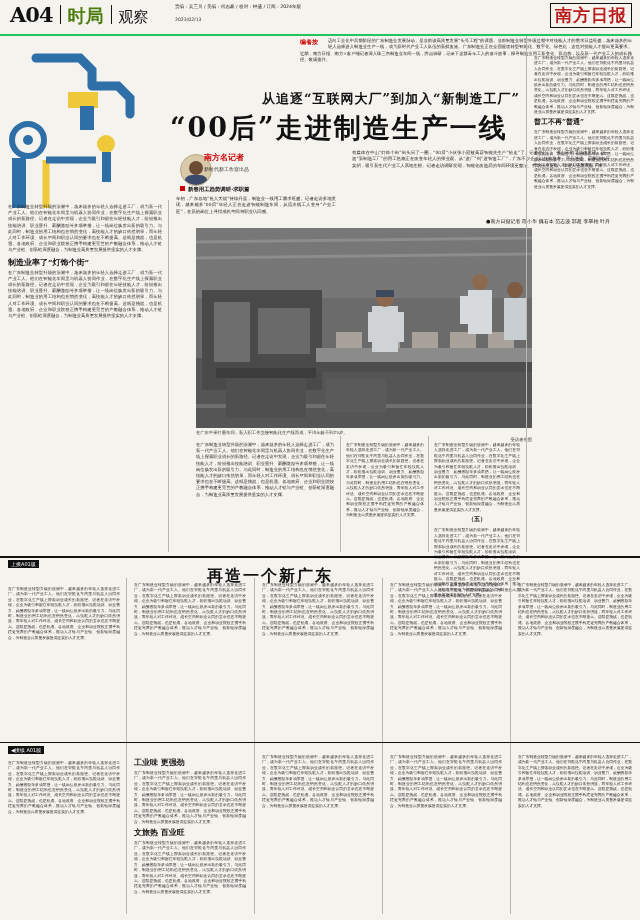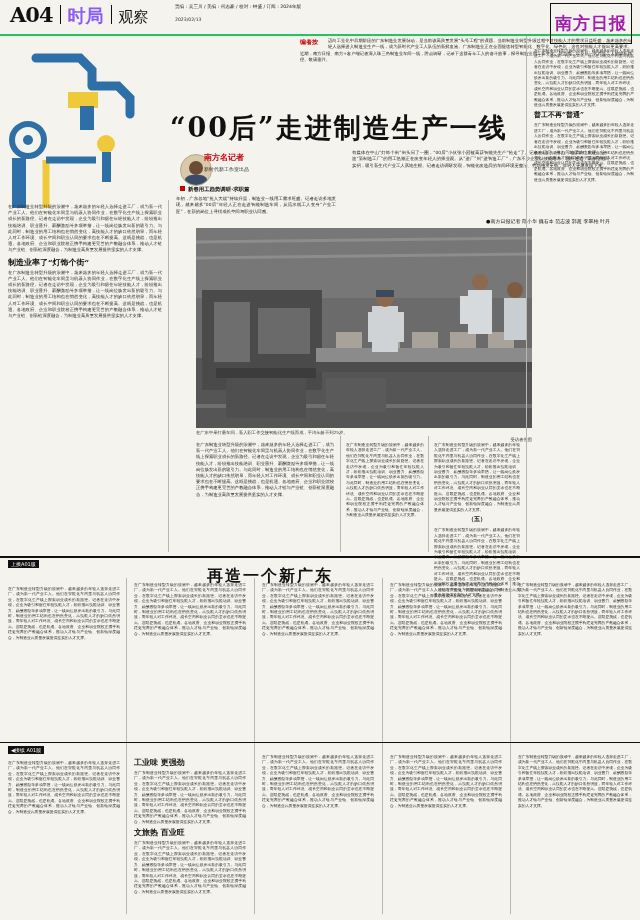--- a/index.html
+++ b/index.html
@@ -10,26 +10,26 @@
     color:#1a1a1a;
     overflow:hidden;
   }
   .page{position:relative;width:640px;height:920px;background:#f5f3ee;}
 
   
   .masthead{position:absolute;left:0;top:0;width:640px;height:34px;border-bottom:2px solid #22c55e;}
   .mh-left{position:absolute;left:10px;top:2px;display:flex;align-items:baseline;gap:4px;}
   .mh-a04{font-family:"DejaVu Serif","Liberation Serif",serif;font-size:21px;font-weight:bold;letter-spacing:-1px;color:#111;}
   .mh-bar{display:inline-block;width:1px;height:19px;background:#111;margin:0 3px;position:relative;top:2px;}
-  .mh-sec{font-size:18px;font-weight:bold;color:#8b5cf6;font-family:Liberation Mono, monospace;}
+  .mh-sec{font-size:18px;font-weight:bold;color:#4d7c0f;font-family:Liberation Mono, monospace;}
   .mh-sub{font-size:15px;color:#111;font-family:"DejaVu Serif","Liberation Serif",serif;}
   .mh-meta{position:absolute;left:175px;top:3px;font-size:4.6px;line-height:7px;color:#222;white-space:pre;}
   .mh-date{position:absolute;left:175px;top:17px;font-size:4.6px;color:#333;}
   .mh-logo{position:absolute;right:8px;top:3px;font-size:17px;font-weight:bold;letter-spacing:1px;
-           font-family:"DejaVu Serif","Liberation Serif",serif;color:#a21caf;border:1px solid #111;padding:8px 4px;}
+           font-family:"DejaVu Serif","Liberation Serif",serif;color:#b91c1c;border:1px solid #111;padding:0 4px;}
 
   
   .col{position:absolute;}
   .lines{font-size:4.3px;line-height:6.2px;text-align:justify;color:#2b2b2b;word-break:break-all;}
   .lines.tiny{font-size:3.8px;line-height:5.4px;}
   .vr{position:absolute;width:1px;background:#b9b6ae;}
 
   
   .edi{position:absolute;left:300px;top:38px;width:332px;}
   .edi-tag{float:left;width:28px;font-size:6px;font-weight:bold;color:#c00;line-height:8px;}
@@ -117,20 +117,21 @@
       <circle cx="22" cy="100" r="5" fill="#2f6fa8"></circle>
       <rect x="6" y="118" width="14" height="50" fill="#2f6fa8"></rect>
       <path d="M40 120 L40 168" stroke="#f0c93b" stroke-width="7" fill="none"></path>
       <path d="M40 120 L90 120" stroke="#2f6fa8" stroke-width="7" fill="none"></path>
       <circle cx="100" cy="104" r="9" fill="#f0c93b"></circle>
       <rect x="96" y="112" width="9" height="30" fill="#2f6fa8"></rect>
     </svg>
   </div>
 
 
+  <div class="head-kicker">从追逐“互联网大厂”到加入“新制造工厂”</div>
   <div class="head-main">“00后”走进制造生产一线</div>
 
   <div class="badge-row">
     <div class="avatar">
       <div class="face"></div>
         <div class="body"></div>
     </div>
     <div class="badge-txt">南方名记者</div>
     <div class="badge-txt" style="top:12px;font-size:5px;color:#333;font-weight:normal;">新时代新工作室出品</div>
     <div class="badge-note">
@@ -216,21 +217,21 @@
   <div class="col" style="left:346px;top:442px;width:78px;">
     <div class="lines tiny">在广东制造业转型升级的浪潮中，越来越多的年轻人选择走进工厂，成为新一代产业工人。他们在智能化车间里与机器人协同作业，在数字化生产线上探索职业成长的新路径。记者在走访中发现，企业为吸引和留住年轻技能人才，纷纷推出技能培训、职业晋升、薪酬激励等多项举措，让一线岗位焕发出新的吸引力。与此同时，制造业的用工结构也在悄然变化，高技能人才的缺口依然明显，而年轻人对工作环境、成长空间和职业认同的要求也在不断提高。这既是挑战，也是机遇。各地政府、企业和职业院校正携手构建更完善的产教融合体系，推动人才链与产业链、创新链深度融合，为制造业高质量发展提供坚实的人才支撑。</div>
   </div>
 
   <div class="col" style="left:434px;top:442px;width:86px;">
     <div class="lines tiny">在广东制造业转型升级的浪潮中，越来越多的年轻人选择走进工厂，成为新一代产业工人。他们在智能化车间里与机器人协同作业，在数字化生产线上探索职业成长的新路径。记者在走访中发现，企业为吸引和留住年轻技能人才，纷纷推出技能培训、职业晋升、薪酬激励等多项举措，让一线岗位焕发出新的吸引力。与此同时，制造业的用工结构也在悄然变化，高技能人才的缺口依然明显，而年轻人对工作环境、成长空间和职业认同的要求也在不断提高。这既是挑战，也是机遇。各地政府、企业和职业院校正携手构建更完善的产教融合体系，推动人才链与产业链、创新链深度融合，为制造业高质量发展提供坚实的人才支撑。</div>
     <div class="centerhead">（五）</div>
     <div class="lines tiny">在广东制造业转型升级的浪潮中，越来越多的年轻人选择走进工厂，成为新一代产业工人。他们在智能化车间里与机器人协同作业，在数字化生产线上探索职业成长的新路径。记者在走访中发现，企业为吸引和留住年轻技能人才，纷纷推出技能培训、职业晋升、薪酬激励等多项举措，让一线岗位焕发出新的吸引力。与此同时，制造业的用工结构也在悄然变化，高技能人才的缺口依然明显，而年轻人对工作环境、成长空间和职业认同的要求也在不断提高。这既是挑战，也是机遇。各地政府、企业和职业院校正携手构建更完善的产教融合体系，推动人才链与产业链、创新链深度融合，为制造业高质量发展提供坚实的人才支撑。</div>
   </div>
 
-  <div class="col" style="left:534px;top:48px;width:100px;">
+  <div class="col" style="left:534px;top:55px;width:100px;">
     <div class="lines tiny">在广东制造业转型升级的浪潮中，越来越多的年轻人选择走进工厂，成为新一代产业工人。他们在智能化车间里与机器人协同作业，在数字化生产线上探索职业成长的新路径。记者在走访中发现，企业为吸引和留住年轻技能人才，纷纷推出技能培训、职业晋升、薪酬激励等多项举措，让一线岗位焕发出新的吸引力。与此同时，制造业的用工结构也在悄然变化，高技能人才的缺口依然明显，而年轻人对工作环境、成长空间和职业认同的要求也在不断提高。这既是挑战，也是机遇。各地政府、企业和职业院校正携手构建更完善的产教融合体系，推动人才链与产业链、创新链深度融合，为制造业高质量发展提供坚实的人才支撑。</div>
     <div class="secthead" style="font-size:7px;">普工不再“普通”</div>
     <div class="lines tiny">在广东制造业转型升级的浪潮中，越来越多的年轻人选择走进工厂，成为新一代产业工人。他们在智能化车间里与机器人协同作业，在数字化生产线上探索职业成长的新路径。记者在走访中发现，企业为吸引和留住年轻技能人才，纷纷推出技能培训、职业晋升、薪酬激励等多项举措，让一线岗位焕发出新的吸引力。与此同时，制造业的用工结构也在悄然变化，高技能人才的缺口依然明显，而年轻人对工作环境、成长空间和职业认同的要求也在不断提高。这既是挑战，也是机遇。各地政府、企业和职业院校正携手构建更完善的产教融合体系，推动人才链与产业链、创新链深度融合，为制造业高质量发展提供坚实的人才支撑。</div>
   </div>
 
   <div class="lower-rule"></div>
   <div class="tagbox" style="left:8px;top:560px;">上接A01版</div>
   <div class="lower-title">再造一个新广东</div>
 
   <div class="vr" style="left:126px;top:578px;height:336px;"></div>

